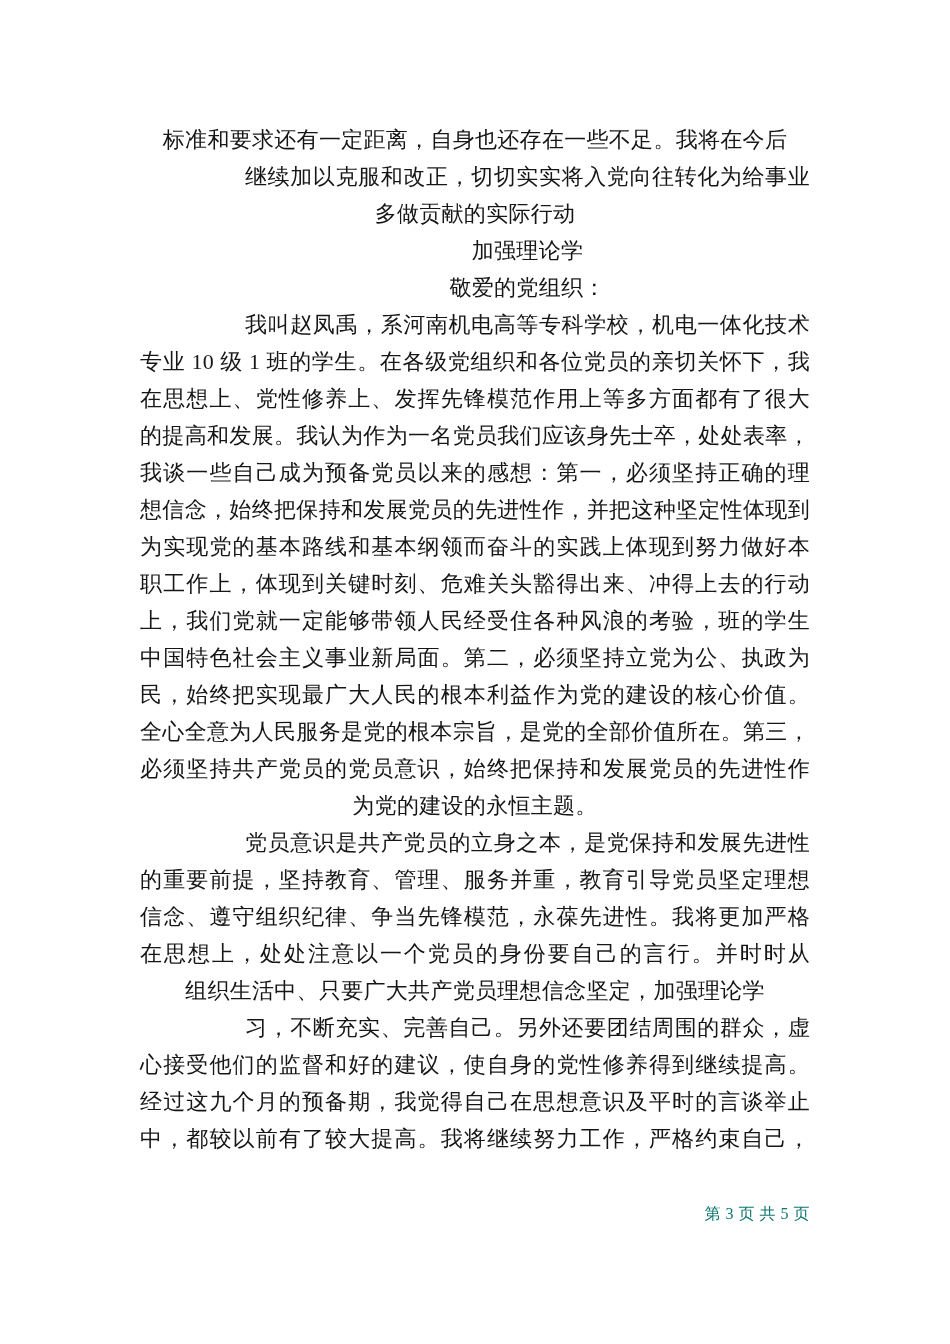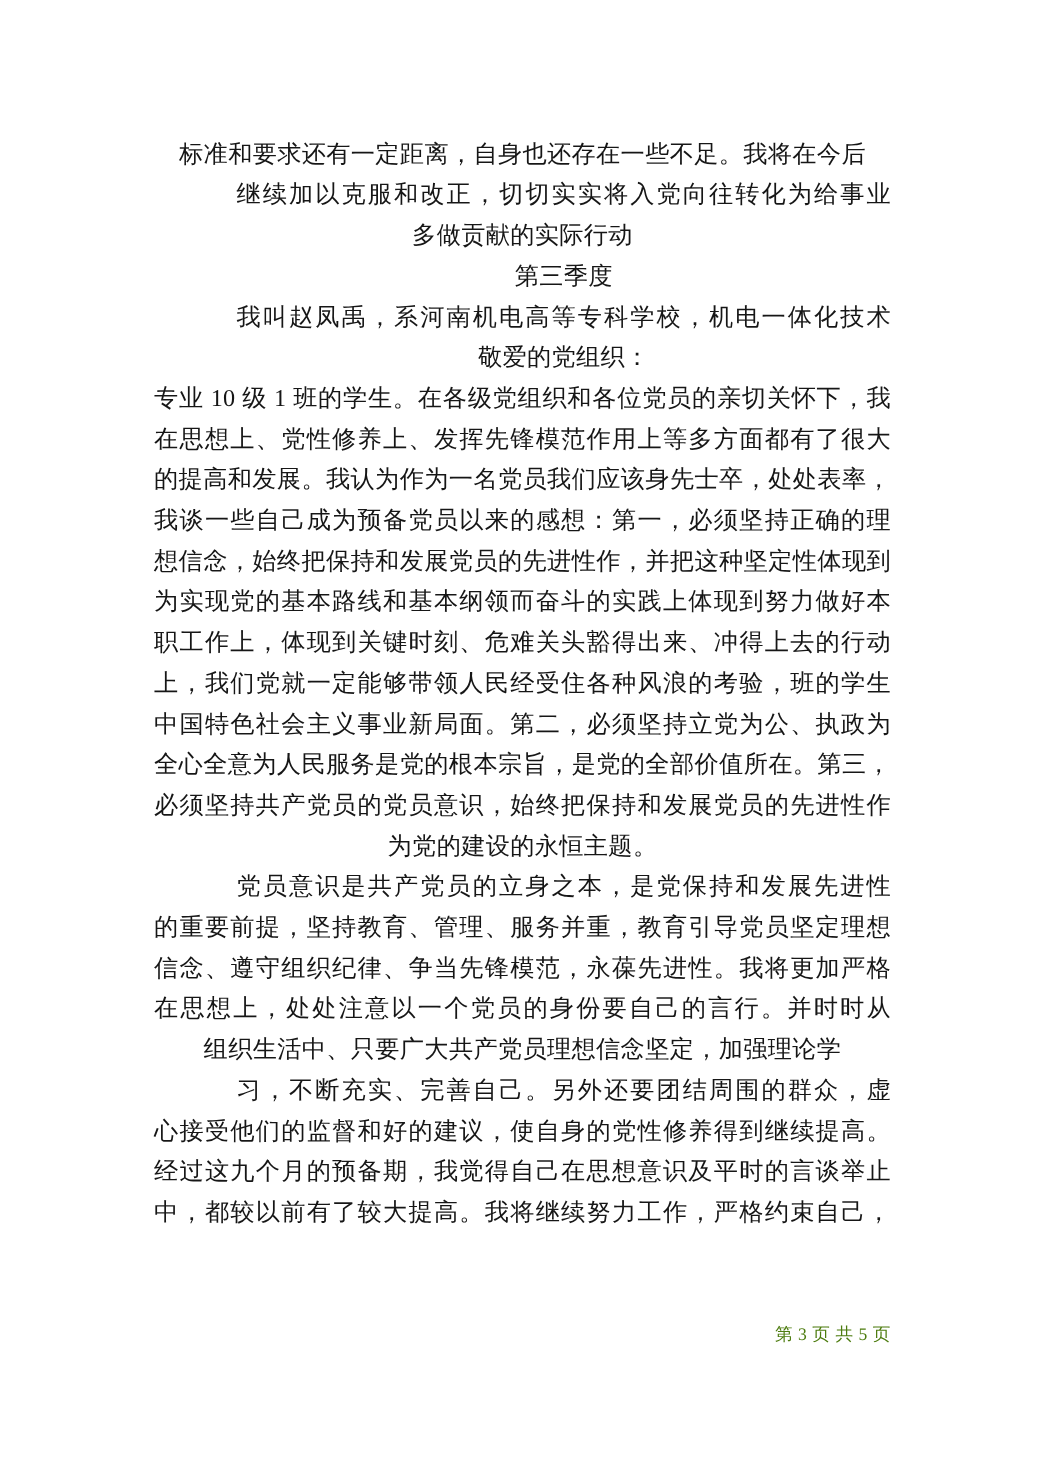--- a/index.html
+++ b/index.html
@@ -34,52 +34,53 @@
     white-space: nowrap;
     text-align: center;
   }
   .line.full {
     white-space: normal;
     text-align: justify;
     text-align-last: justify;
     text-justify: inter-character;
   }
   .line.indent {
-    margin-left: 75px;
+    margin-left: 105px;
   }
   .page-footer {
     position: absolute;
     top: 1203px;
     right: 140px;
     font-size: 16px;
     line-height: 22px;
-    color: #4d7c0f;
+    color: #0f766e;
     letter-spacing: 0.5px;
   }
 </style>
 </head>
 <body>
 
 <div class="page">
   <div class="body-text">
       <div class="line">标准和要求还有一定距离，自身也还存在一些不足。我将在今后</div>
       <div class="line indent full">继续加以克服和改正，切切实实将入党向往转化为给事业</div>
       <div class="line">多做贡献的实际行动</div>
-      <div class="line indent">第三季度</div>
+      <div class="line indent">加强理论学</div>
+      <div class="line indent">敬爱的党组织：</div>
       <div class="line indent full">我叫赵凤禹，系河南机电高等专科学校，机电一体化技术</div>
-      <div class="line indent">敬爱的党组织：</div>
       <div class="line full">专业 10 级 1 班的学生。在各级党组织和各位党员的亲切关怀下，我</div>
       <div class="line full">在思想上、党性修养上、发挥先锋模范作用上等多方面都有了很大</div>
       <div class="line full">的提高和发展。我认为作为一名党员我们应该身先士卒，处处表率，</div>
       <div class="line full">我谈一些自己成为预备党员以来的感想：第一，必须坚持正确的理</div>
       <div class="line full">想信念，始终把保持和发展党员的先进性作，并把这种坚定性体现到</div>
       <div class="line full">为实现党的基本路线和基本纲领而奋斗的实践上体现到努力做好本</div>
       <div class="line full">职工作上，体现到关键时刻、危难关头豁得出来、冲得上去的行动</div>
       <div class="line full">上，我们党就一定能够带领人民经受住各种风浪的考验，班的学生</div>
       <div class="line full">中国特色社会主义事业新局面。第二，必须坚持立党为公、执政为</div>
+      <div class="line full">民，始终把实现最广大人民的根本利益作为党的建设的核心价值。</div>
       <div class="line full">全心全意为人民服务是党的根本宗旨，是党的全部价值所在。第三，</div>
       <div class="line full">必须坚持共产党员的党员意识，始终把保持和发展党员的先进性作</div>
       <div class="line">为党的建设的永恒主题。</div>
       <div class="line indent full">党员意识是共产党员的立身之本，是党保持和发展先进性</div>
       <div class="line full">的重要前提，坚持教育、管理、服务并重，教育引导党员坚定理想</div>
       <div class="line full">信念、遵守组织纪律、争当先锋模范，永葆先进性。我将更加严格</div>
       <div class="line full">在思想上，处处注意以一个党员的身份要自己的言行。并时时从</div>
       <div class="line">组织生活中、只要广大共产党员理想信念坚定，加强理论学</div>
       <div class="line indent full">习，不断充实、完善自己。另外还要团结周围的群众，虚</div>
       <div class="line full">心接受他们的监督和好的建议，使自身的党性修养得到继续提高。</div>

